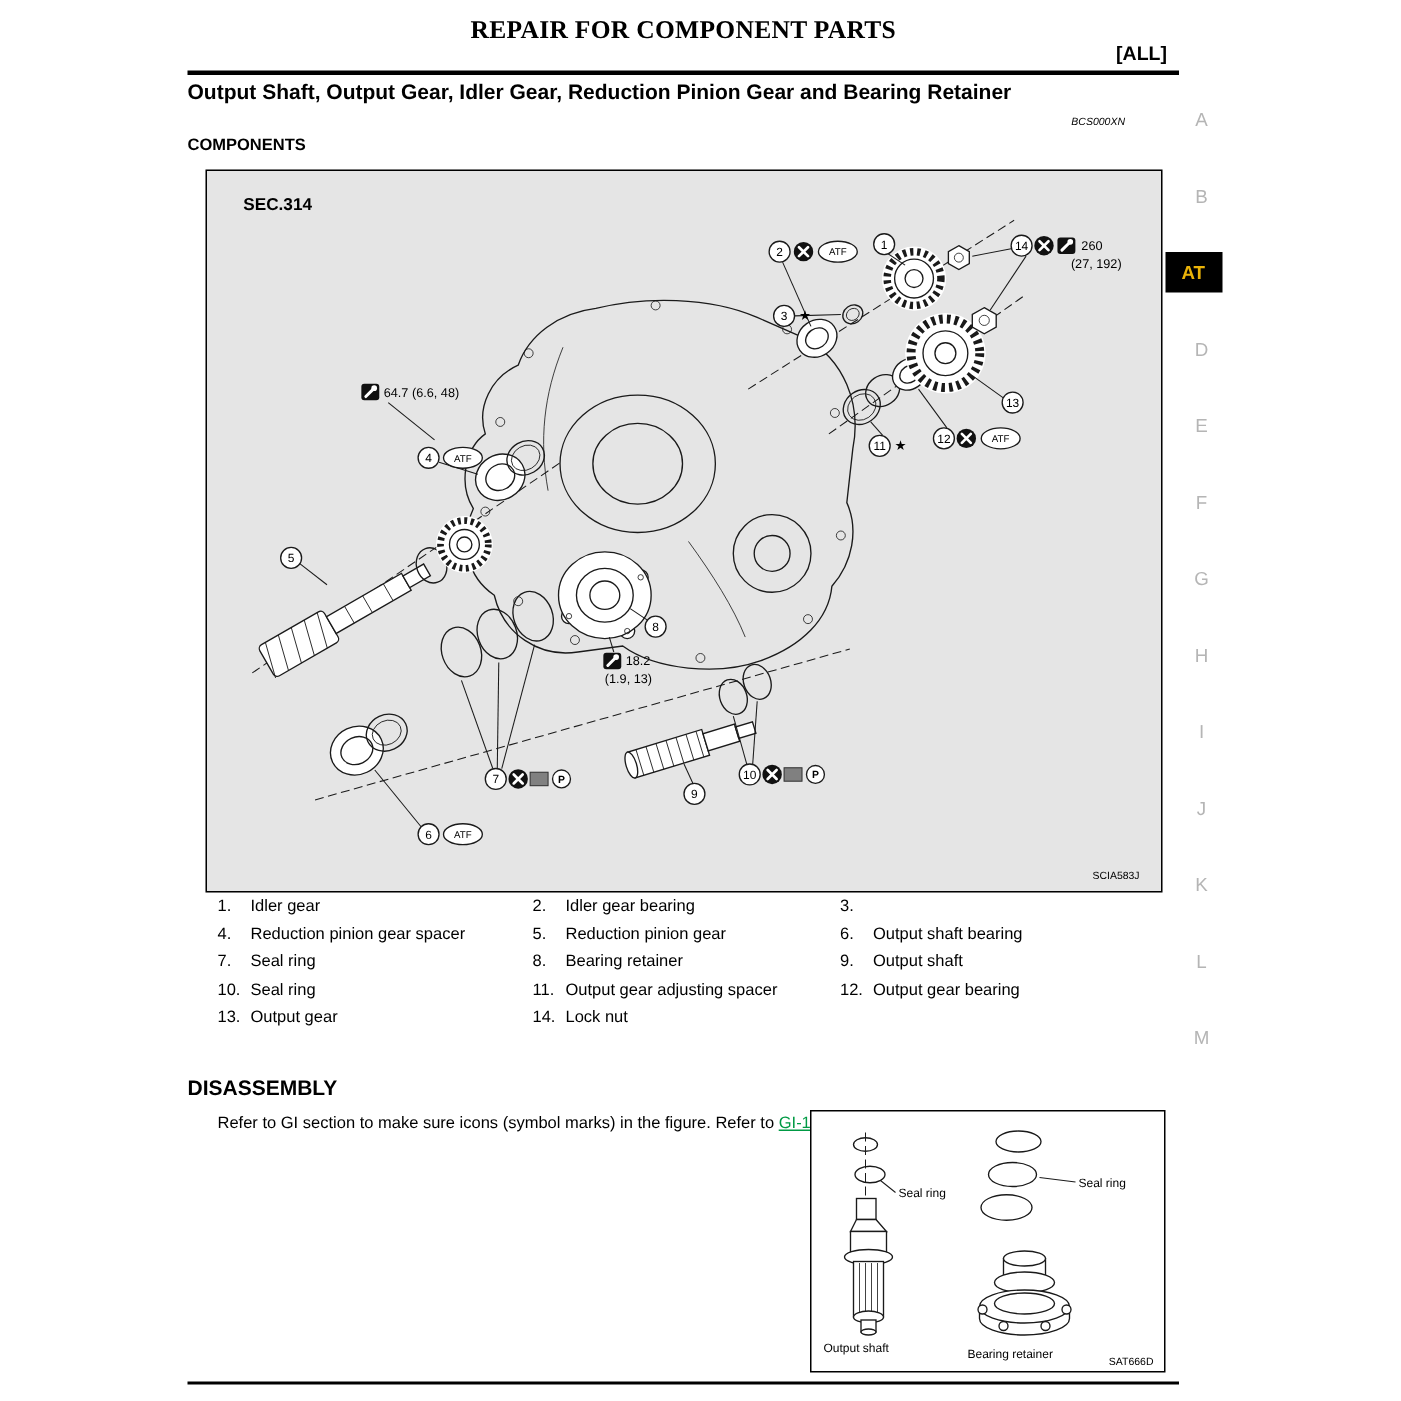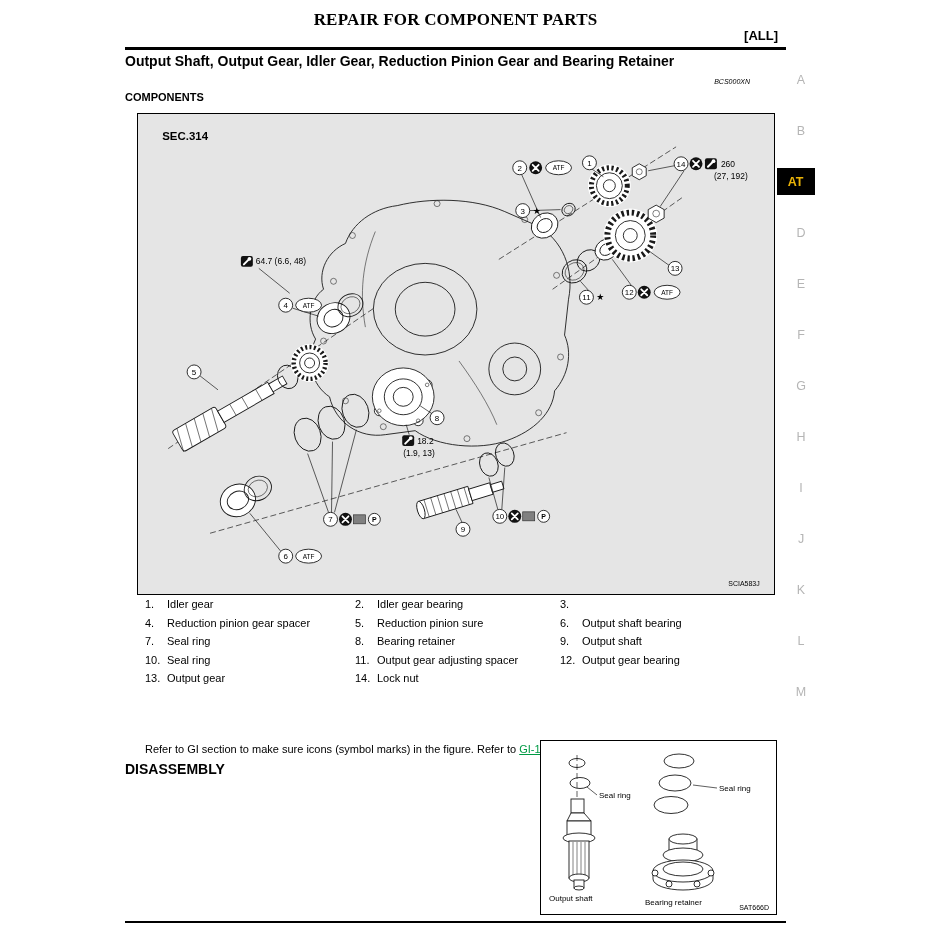--- a/index.html
+++ b/index.html
@@ -32,21 +32,21 @@
 
   .parts-list { position:absolute; top:598px; left:20px; width:615px;
     display:grid; grid-template-columns:210px 205px 185px; align-items:start; }
   .part { display:flex; margin-bottom:5px; font-size:11px; line-height:13.5px; }
   .pnum { flex:0 0 22px; }
   .pname { flex:1; }
 
   .refer-note { position:absolute; top:743px; left:20px; font-size:11px; width:620px; }
   .gi-link { color:var(--link-green, #009a44); text-decoration:underline; cursor:pointer; }
 
-  .disassembly-heading { position:absolute; top:717px; left:0; font-size:14px; font-weight:bold;margin-top:44px; }
+  .disassembly-heading { position:absolute; top:717px; left:0; font-size:14px; font-weight:bold; }
   .step { position:absolute; top:739px; left:0; font-size:11.5px; width:400px; }
   .step-num { display:inline-block; width:22px; }
 
   .small-figure-box { position:absolute; top:740px; left:415px; width:237px; height:175px;
     border:1px solid #000; background:#fff; }
   .small-figure-box svg { position:absolute; inset:0; width:100%; height:100%; }
 
   .bottom-rule { position:absolute; top:921px; left:0; width:661px; height:2px; background:#000; }
 
   
@@ -396,21 +396,21 @@
       </div>
     <div class="part">
         <span class="pnum">3.</span>
       </div>
     <div class="part">
         <span class="pnum">4.</span>
         <span class="pname">Reduction pinion gear spacer</span>
       </div>
     <div class="part">
         <span class="pnum">5.</span>
-        <span class="pname">Reduction pinion sure</span>
+        <span class="pname">Reduction pinion gear</span>
       </div>
     <div class="part">
         <span class="pnum">6.</span>
         <span class="pname">Output shaft bearing</span>
       </div>
     <div class="part">
         <span class="pnum">7.</span>
         <span class="pname">Seal ring</span>
       </div>
     <div class="part">

